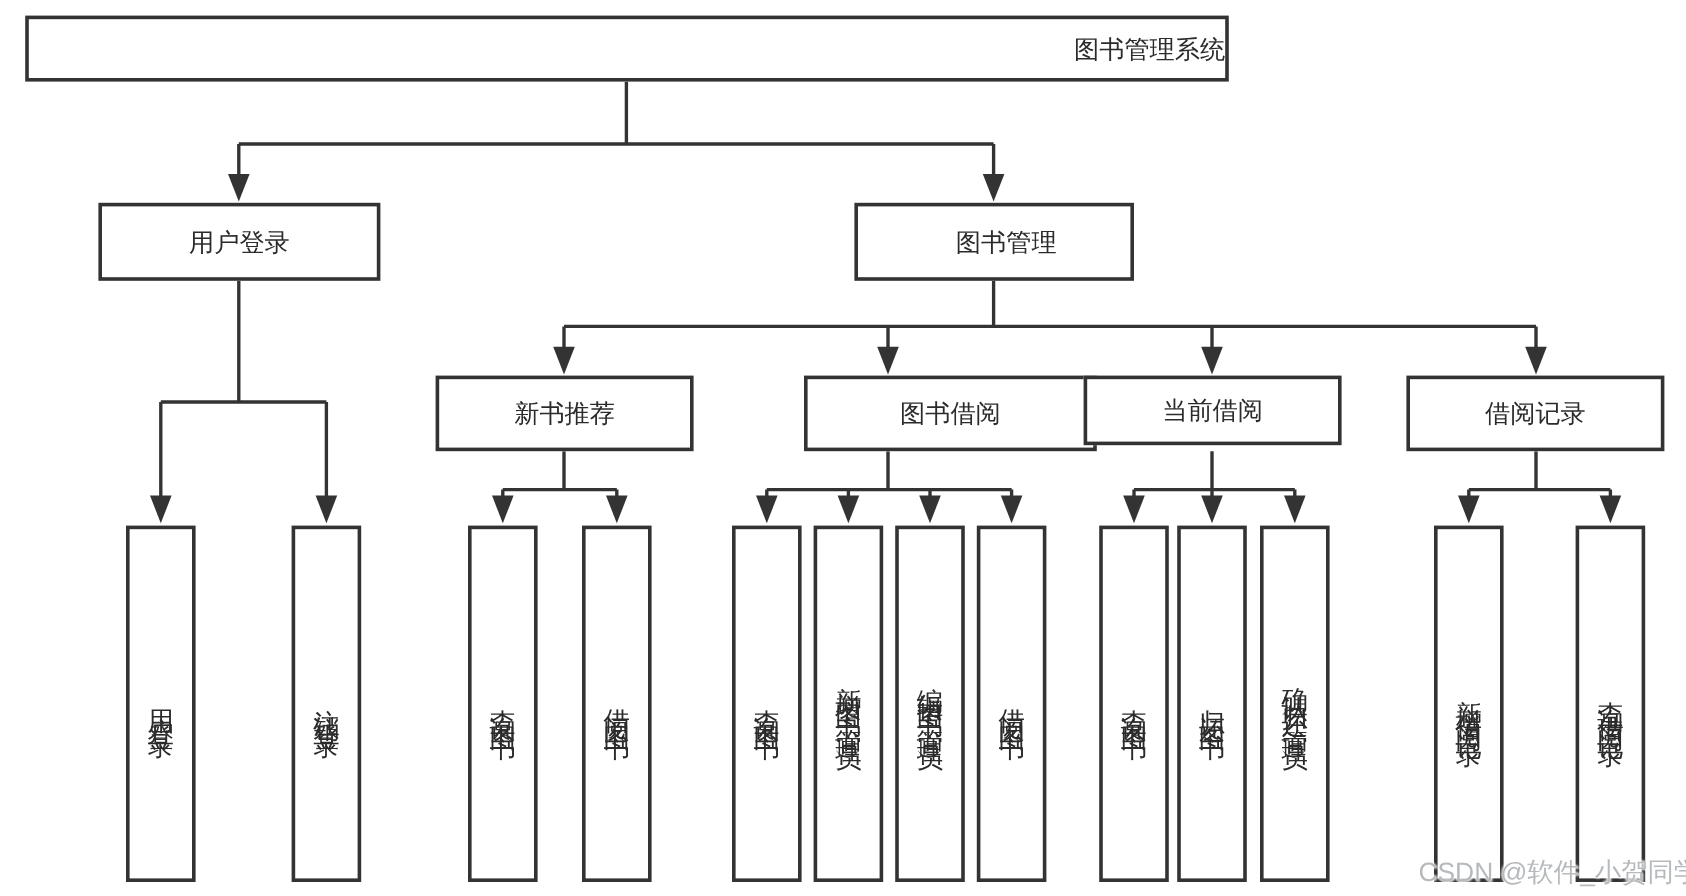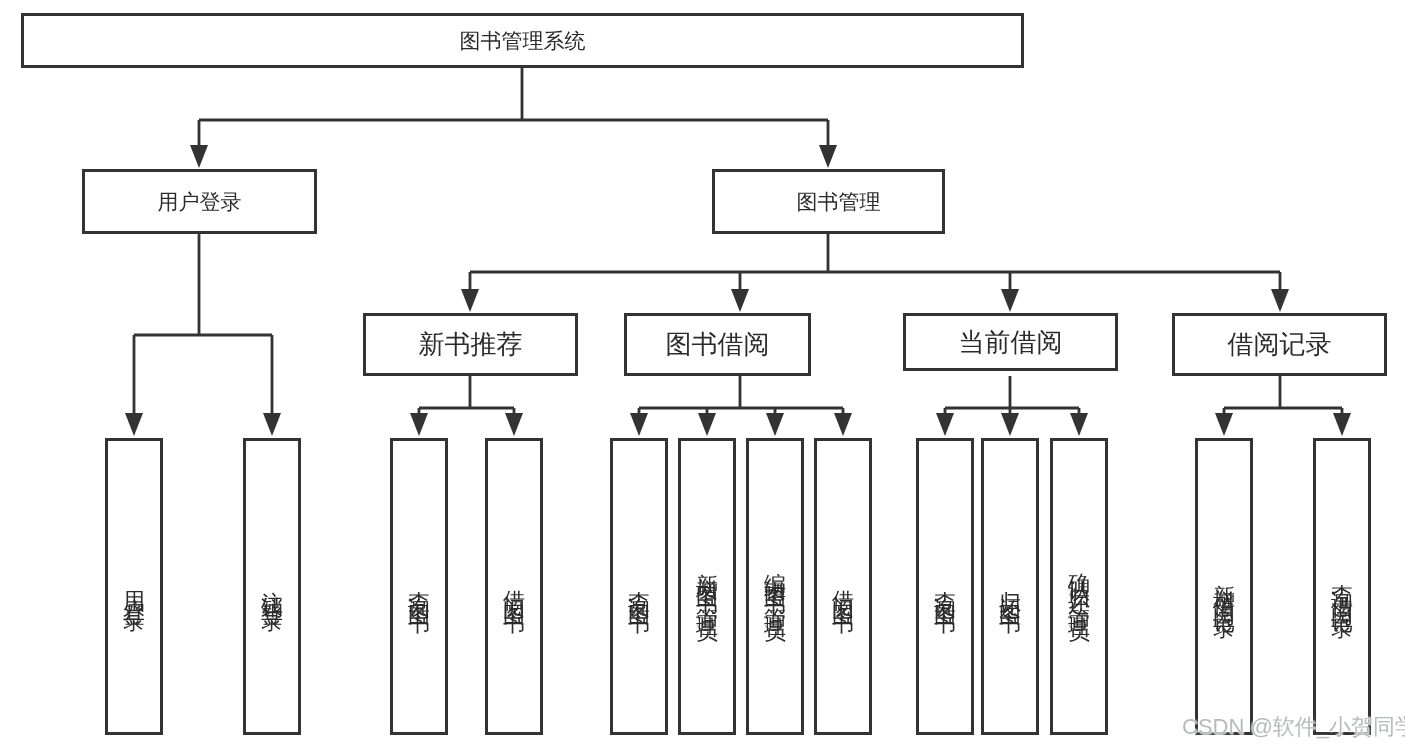--- a/index.html
+++ b/index.html
@@ -26,23 +26,23 @@
     position: absolute;
     box-sizing: border-box;
     background: #ffffff;
     border: 3px solid #333333;
     display: flex;
     align-items: center;
     justify-content: center;
     text-align: center;
     color: #2b2b2b;
   }
-  .root-box   { font-size: 21px; }
+  .root-box   { font-size: 21px; justify-content: flex-end; }
   .l2-box     { font-size: 21px; }
-  .l3-box     { font-size: 26px; }
+  .l3-box     { font-size: 21px; }
   .leaf-box   { font-size: 22px; }
   .vtext {
     writing-mode: vertical-rl;
     text-orientation: mixed;
     letter-spacing: 7px;
     line-height: 1;
     white-space: nowrap;
   }
   .watermark {
     position: absolute;
@@ -110,21 +110,21 @@
   <div class="box l2-box" style="left:82px; top:169px; width:235px; height:65px;">
     <span>用户登录</span>
   </div>
   <div class="box l2-box" style="left:712px; top:169px; width:233px; height:65px;padding-left:20px;">
     <span>图书管理</span>
   </div>
 
   <div class="box l3-box" style="left:363px; top:313px; width:215px; height:63px;">
     <span>新书推荐</span>
   </div>
-  <div class="box l3-box" style="left:624px; top:313px; width:187px; height:63px;">
+  <div class="box l3-box" style="left:670px; top:313px; width:244px; height:63px;">
     <span>图书借阅</span>
   </div>
   <div class="box l3-box" style="left:903px; top:313px; width:215px; height:58px;">
     <span>当前借阅</span>
   </div>
   <div class="box l3-box" style="left:1172px; top:313px; width:215px; height:63px;">
     <span>借阅记录</span>
   </div>
 
   <div class="box leaf-box" style="left:105px; top:438px; width:58px; height:297px;">

